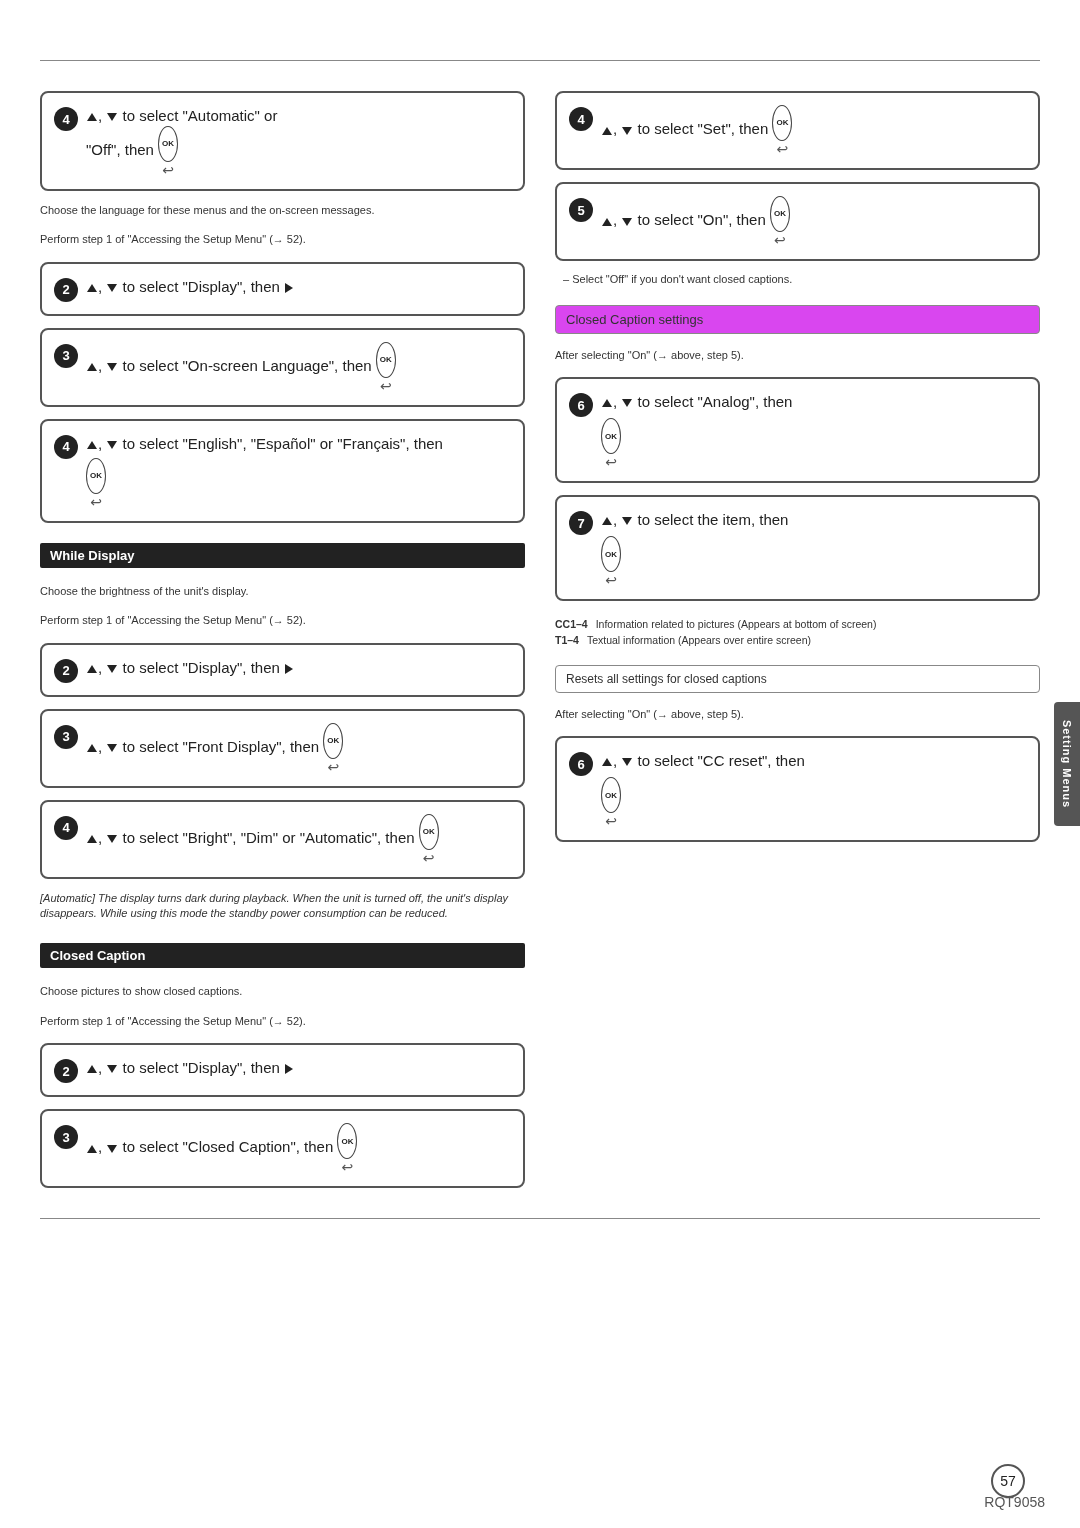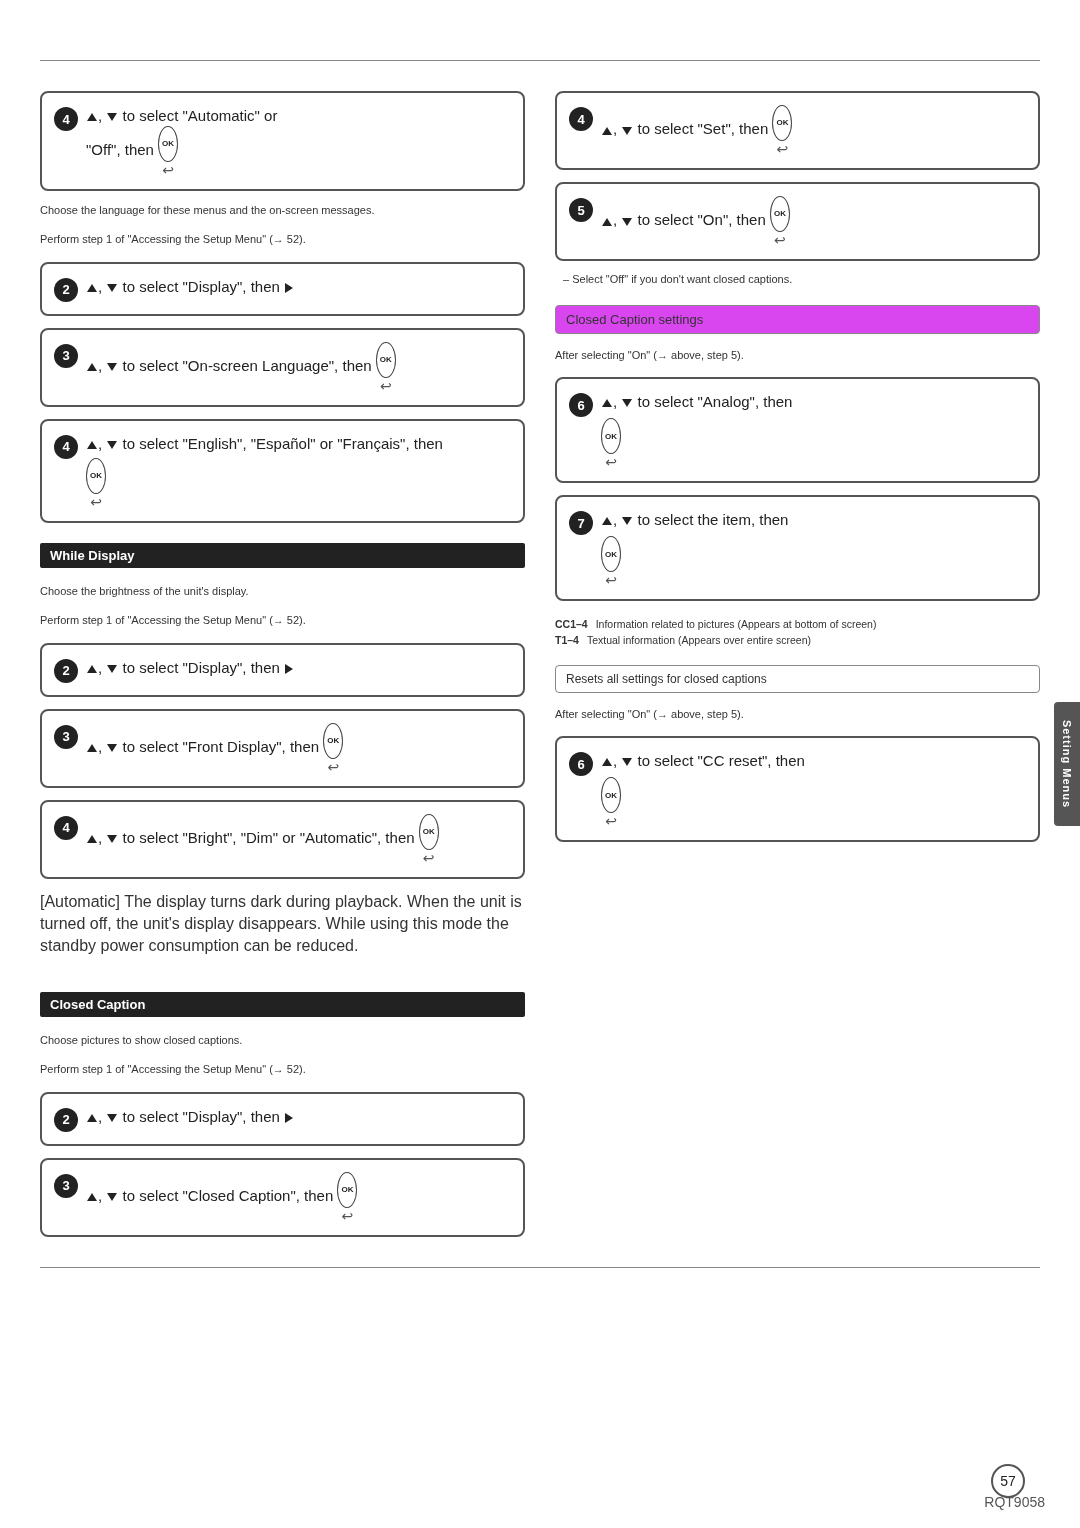--- a/index.html
+++ b/index.html
@@ -86,24 +86,25 @@
       margin-top: 8px;
       margin-bottom: 4px;
     }
     .section-note {
       font-size: 11px;
       color: #333;
       margin-bottom: 2px;
       line-height: 1.4;
     }
     .section-note-small {
-      font-size: 16px;
-      color: #333;
-      margin-bottom: 14px;
+      font-size: 11px;
+      color: #333;
+      margin-bottom: 2px;
       line-height: 1.4;
+      font-style: italic;
     }
 
     
     .caption-settings-box {
       border: 1.5px solid #888;
       border-radius: 4px;
       padding: 6px 10px;
       font-size: 13px;
       color: #333;
       margin-top: 4px;

